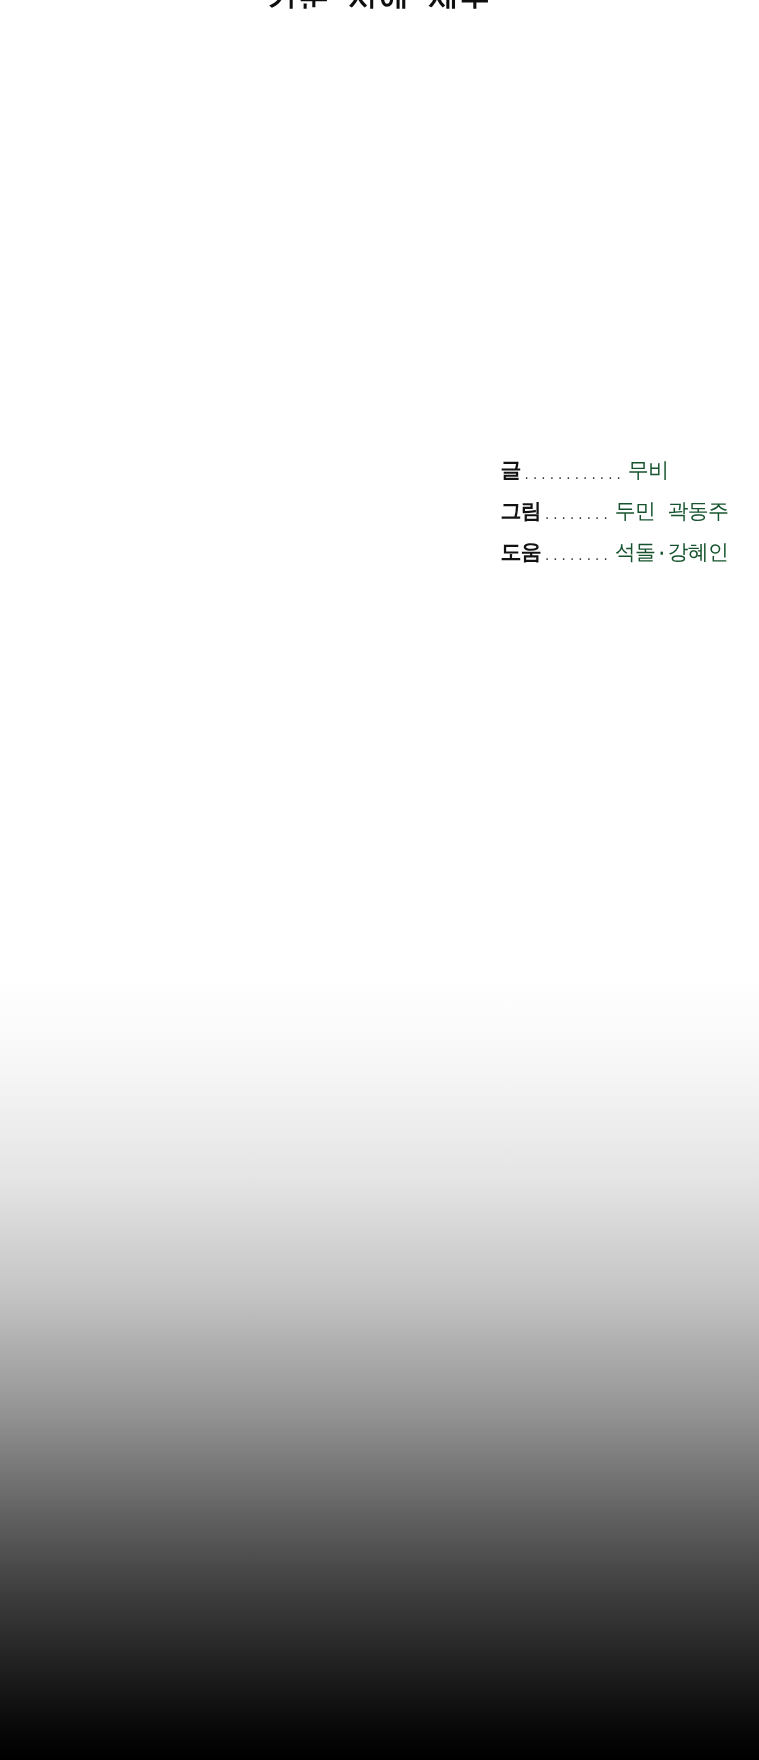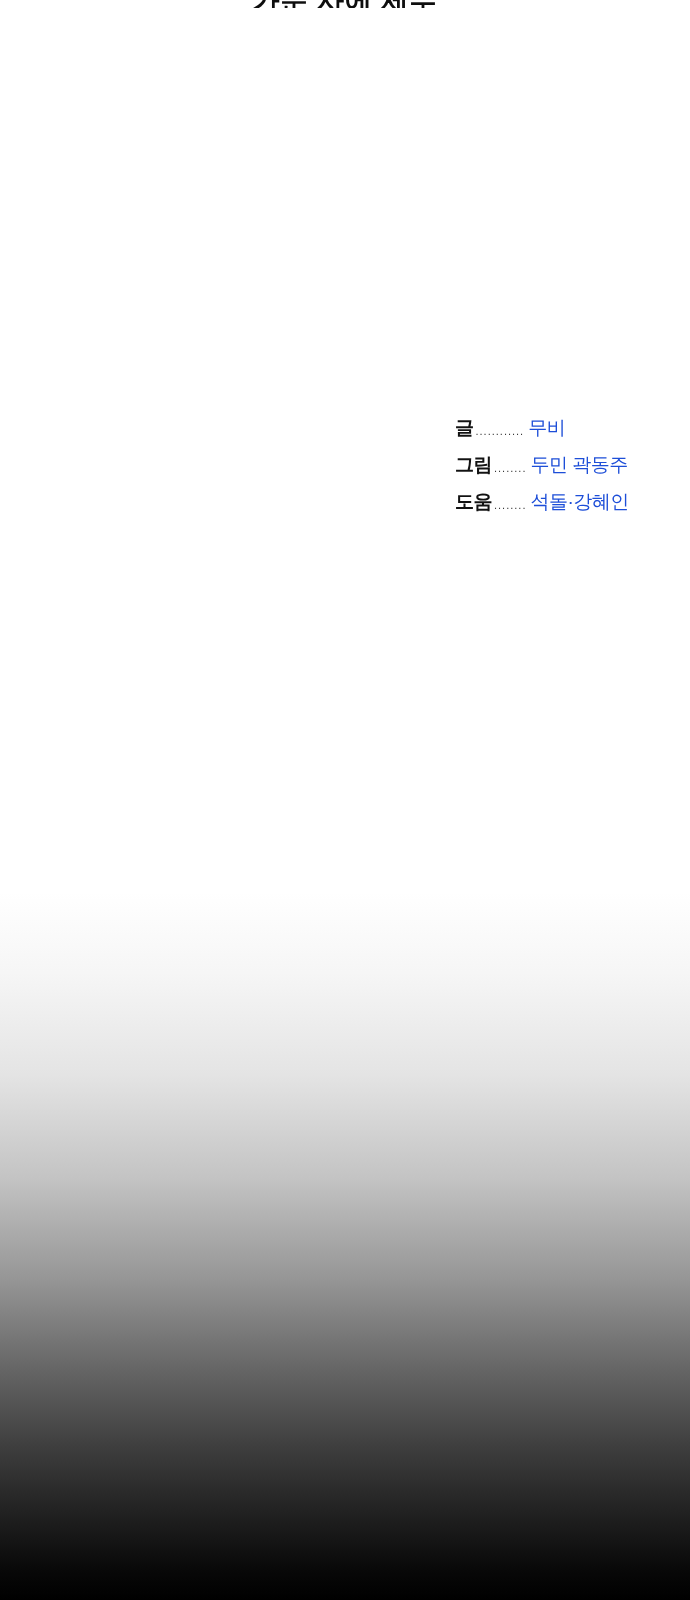--- a/index.html
+++ b/index.html
@@ -6,21 +6,21 @@
     margin: 0;
     padding: 0;
     background: #ffffff;
   }
   .page {
     position: relative;
     width: 690px;
     height: 1600px;
     background: #ffffff;
     overflow: hidden;
-    font-family: Liberation Sans, sans-serif;
+    font-family: Liberation Mono, monospace;
   }
 
   
   .top-title {
     position: absolute;
     top: -14px;
     left: 0;
     width: 690px;
     text-align: center;
     font-size: 27px;
@@ -55,21 +55,21 @@
   .credit-dots {
     font-size: 11px;
     color: #3a3a3a;
     letter-spacing: 1px;
     padding: 0 4px 0 2px;
     position: relative;
     top: 1px;
   }
   .credit-name {
     font-size: 19px;
-    color: #1d4ed8;
+    color: #14532d;
     letter-spacing: -0.5px;
   }
 
   
   .fade {
     position: absolute;
     left: 0;
     bottom: 0;
     width: 690px;
     height: 730px;

